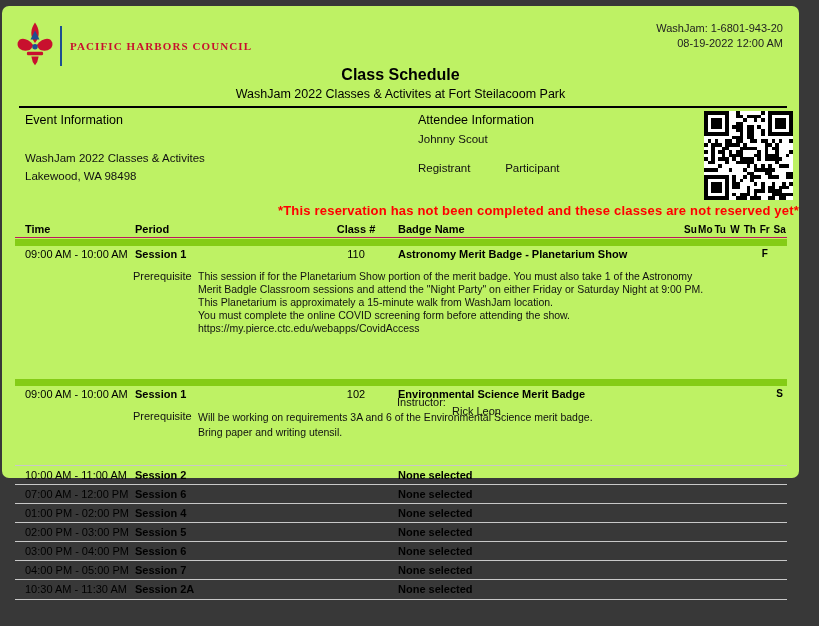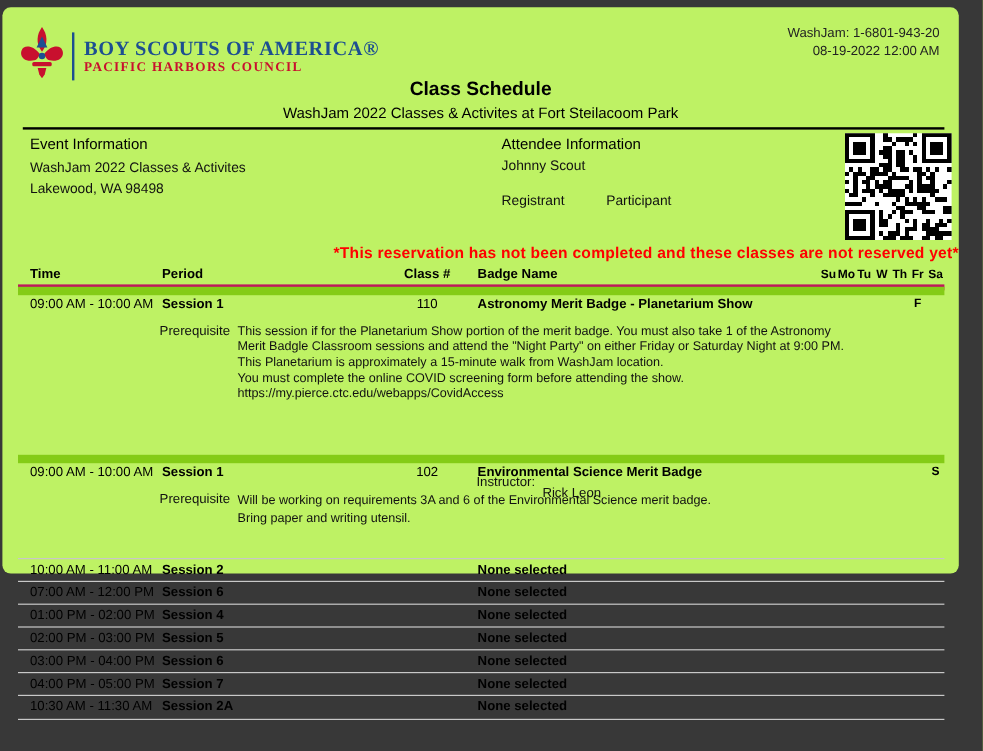--- a/index.html
+++ b/index.html
@@ -21,33 +21,33 @@
   .logo-divider{width:2px;height:40px;background:#1d4f91;margin:0 8px 0 7px}
   .logo-org{font-family:"Liberation Serif","DejaVu Serif",serif;font-weight:700;font-size:17px;color:#1d4f91;letter-spacing:.5px;line-height:19px}
   .logo-council{font-family:"Liberation Serif","DejaVu Serif",serif;font-weight:700;font-size:11px;color:#c8102e;letter-spacing:1.1px;line-height:13px}
   .doc-title{top:60px;left:0;right:0;text-align:center;font-size:16px;font-weight:700;color:#000}
   .doc-subtitle{top:81px;left:0;right:0;text-align:center;font-size:12.5px;color:#000}
   .rule-thick{top:100px;left:17px;right:12px;height:2px;background:#000}
 
   
   .section-heading{font-size:12.5px;font-weight:400;color:#000}
   .event-info{top:107px;left:23px}
-  .event-lines{margin-top:4px;font-size:11.5px;line-height:18px;color:#111}
+  .event-lines{margin-top:22px;font-size:11.5px;line-height:18px;color:#111}
   .attendee-info{top:107px;left:416px}
   .attendee-name{margin-top:6px;font-size:11.5px;color:#111}
   .attendee-roles{margin-top:17px;font-size:11.5px;color:#111}
   .role-registrant{display:inline-block;width:84px}
   .qr-box{top:105px;left:702px;width:89px;height:89px}
 
   
   .warning{top:197px;left:0;right:0;text-align:right;font-size:13px;font-weight:700;color:#ff0000;letter-spacing:.2px}
 
   
   .trow{left:13px;right:12px;height:20px;font-size:11px;color:#000}
-  .thead{top:217px;height:14px;border-bottom:5px solid #be185d;font-weight:700}
+  .thead{top:217px;height:14px;border-bottom:1px solid #be185d;font-weight:700}
   .row-line{border-top:7px solid #84cc16}
   .c-time{position:absolute;left:10px;top:2px;white-space:nowrap}
   .c-period{position:absolute;left:120px;top:2px;font-weight:700;white-space:nowrap}
   .c-num{position:absolute;left:318px;top:2px;width:46px;text-align:center}
   .c-name{position:absolute;left:383px;top:2px;font-weight:700;white-space:nowrap}
   .c-days{position:absolute;right:0;top:2px;width:104px;display:flex}
   .c-days span{flex:1;text-align:center;font-weight:700;font-size:10px}
   .thead .c-time,.thead .c-period,.thead .c-num,.thead .c-name{top:0;font-weight:700}
   .thead .c-days{top:1px}
 
@@ -81,21 +81,20 @@
           <path d="M22 25 C28 17 37 16 39 22 C41 28 35 33 27 31 C25 30.5 23 28 22 25Z"></path>
           <rect x="11" y="32.5" width="18" height="4" rx="1.5"></rect>
           <path d="M16 38 h8 l-1.5 6 L20 47.5 L17.5 44Z"></path>
         </g>
         <path fill="#1d4f91" d="M20 9 l5 10 h-10Z"></path>
         <circle fill="#1d4f91" cx="20" cy="27" r="3"></circle>
       </svg>
     </span>
     <span class="logo-divider"></span>
     <span>
-      <div class="logo-org">BOY SCOUTS OF AMERICA®</div>
       <div class="logo-council">PACIFIC HARBORS COUNCIL</div>
     </span>
   </div>
 
   <div class="abs doc-title">Class Schedule</div>
   <div class="abs doc-subtitle">WashJam 2022 Classes &amp; Activites at Fort Steilacoom Park</div>
   <div class="abs rule-thick"></div>
 
   <div class="abs event-info">
     <div class="section-heading">Event Information</div>

